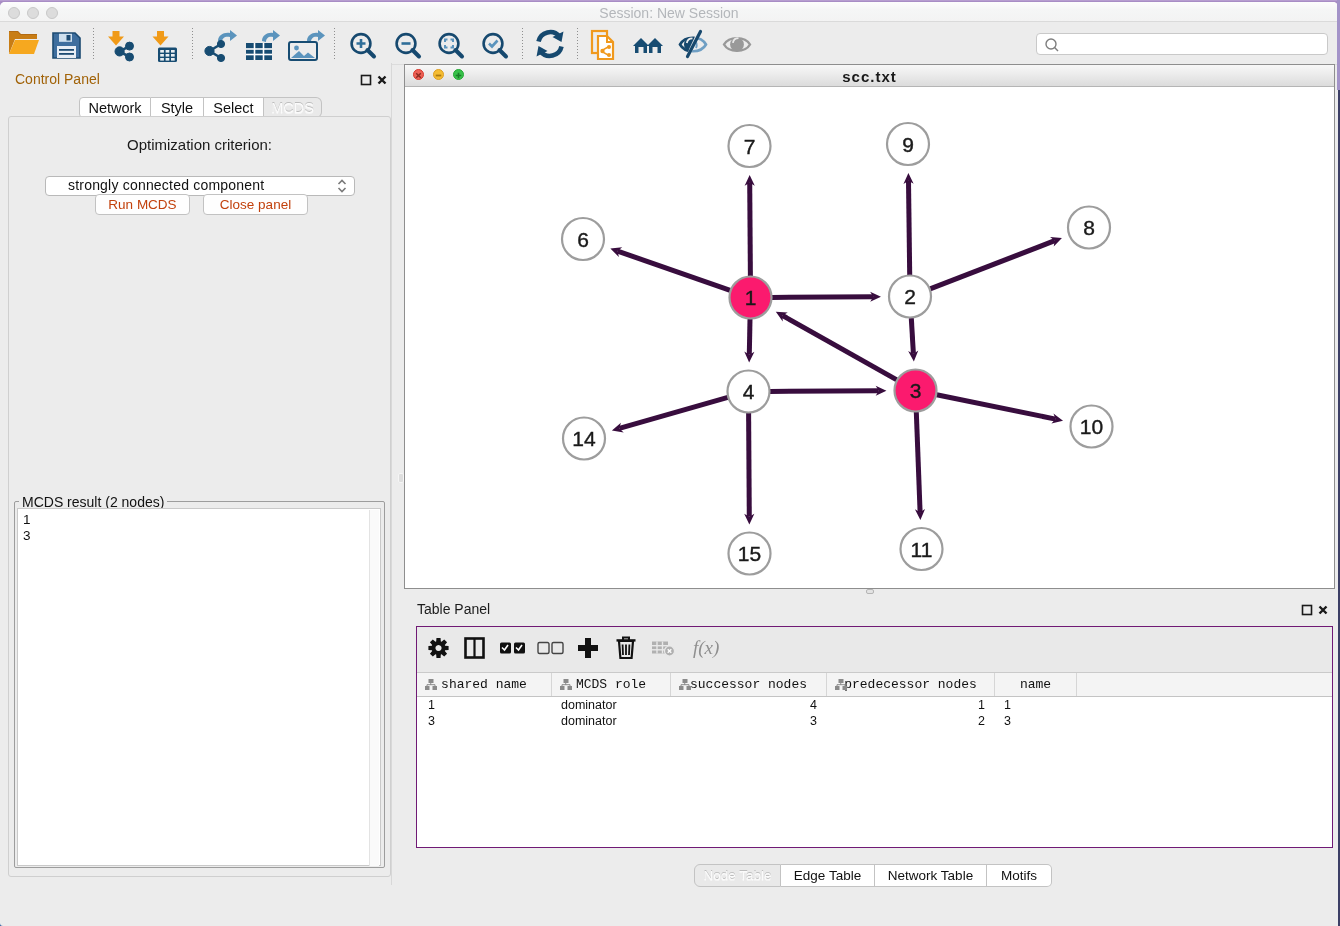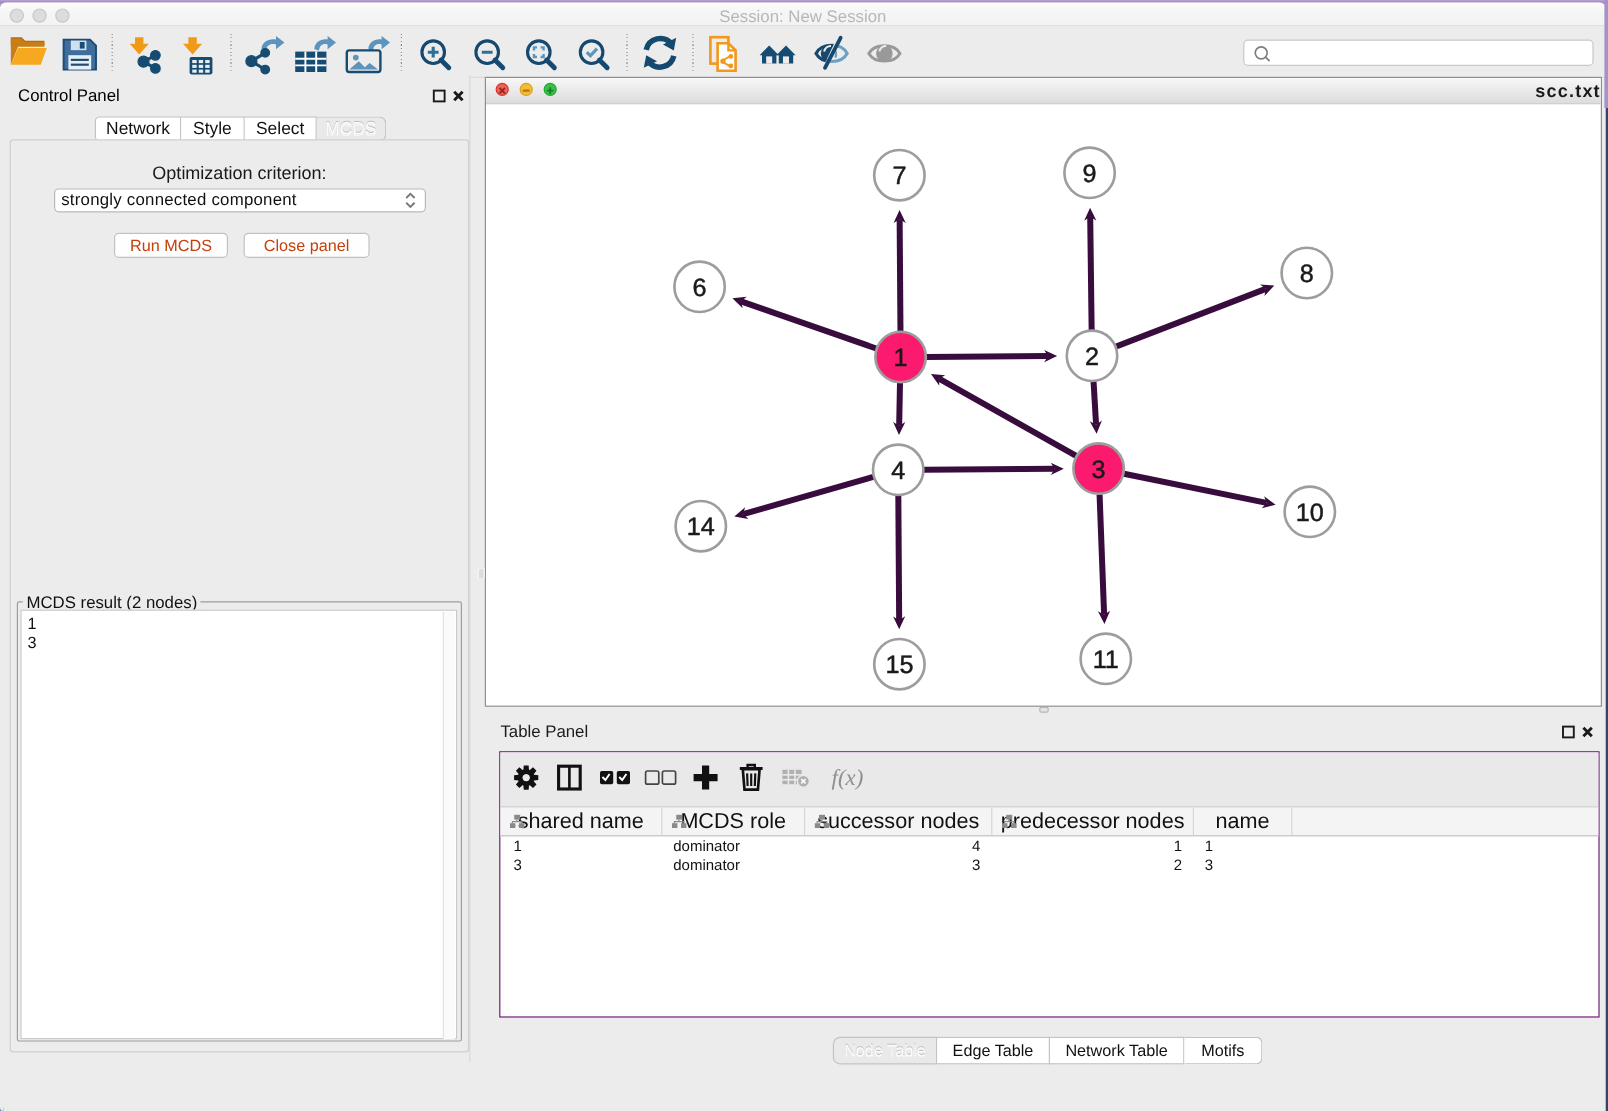--- a/index.html
+++ b/index.html
@@ -22,60 +22,60 @@
   .tsep { position:absolute; top:6px; height:31px; width:1px;
     background:repeating-linear-gradient(#8f8f8f 0 1px, transparent 1px 3px); }
   #searchbox { position:absolute; left:1036px; top:11px; width:292px; height:22px;
     background:#fff; border:1px solid #c9c9c9; border-radius:4px; }
   
   #statusbar { position:absolute; left:0; top:884px; width:100%; height:39px;
     background:#ececec; border-top:1px solid #c9c9c9; }
   .mini-btn { position:absolute; background:#fdfdfd; border:1px solid #b9b9b9; }
   
   #cpanel { position:absolute; left:0; top:61px; width:392px; height:822px; background:#ececec; border-right:1px solid #d8d8d8; }
-  #cpanel-head { position:absolute; left:15px; top:8px; font-size:14px; color:#000000; }
+  #cpanel-head { position:absolute; left:15px; top:8px; font-size:14px; color:#a16207; }
   .tab { position:absolute; top:34px; height:21px; background:#fff; border:1px solid #c3c3c3;
     font-size:14.5px; color:#111; text-align:center; line-height:20px; }
   .tabsel { background:#e9e9e9; color:#fbfbfb;
     text-shadow:0 -1px 0 #bdbdbd, 0 1px 0 #f5f5f5; }
   #cpane { position:absolute; left:8px; top:53px; width:383px; height:761px;
     border:1px solid #cfcfcf; border-radius:3px; background:#ececec; }
   #optlabel { position:absolute; left:0; top:19px; width:100%; text-align:center;
     font-size:15px; color:#1a1a1a; }
-  #combo { position:absolute; left:36px; top:40px; width:310px; height:20px; background:#fff;
+  #combo { position:absolute; left:36px; top:59px; width:310px; height:20px; background:#fff;
     border:1px solid #b9b9b9; border-radius:4px; font-size:14px; color:#111;
-    line-height:17px; padding-left:5px; letter-spacing:0.2px; }
+    line-height:17px; padding-left:22px; letter-spacing:0.2px; }
   .btn { position:absolute; top:77px; height:21px; background:#fefefe; border:1px solid #c2c2c2;
     border-radius:4px; font-size:13.5px; color:#c2410c; text-align:center; line-height:19px; }
   #mcdsgroup { position:absolute; left:5px; top:384px; width:371px; height:367px;
     border:1px solid #9d9d9d; border-radius:2px; }
   #mcdslabel { position:absolute; left:4px; top:-8px; background:#ececec; padding:0 3px;
     font-size:14px; color:#111; }
   #mcdsarea { position:absolute; left:2px; top:6px; width:364px; height:358px; background:#fff;
     border:1px solid #c9c9c9; font-size:13.5px; color:#111; padding:3px 0 0 5px; line-height:16px; }
   #mcdssb { position:absolute; right:1px; top:1px; width:10px; height:356px; background:#fafafa;
     border-left:1px solid #e3e3e3; }
   
   #netframe { position:absolute; left:404px; top:62px; width:931px; height:525px;
     border:1px solid #8e8e8e; background:#fff; }
   #nettitle { position:absolute; left:0; top:0; width:100%; height:22px;
     background:linear-gradient(#f8f8f8,#dcdcdc); border-bottom:1px solid #b5b5b5;
     border-radius:2px 2px 0 0; }
-  #nettitle span.t { position:absolute; width:100%; text-align:right; top:2.5px; font-size:15px;
+  #nettitle span.t { position:absolute; width:100%; text-align:center; top:2.5px; font-size:15px;
     color:#1a1a1a; font-weight:bold; letter-spacing:1px; }
   .mtl { position:absolute; top:4px; width:11px; height:11px; border-radius:50%; }
   
   #tpanel { position:absolute; left:404px; top:594px; width:931px; height:289px; background:#ececec; }
   #tpanel-head { position:absolute; left:13px; top:5px; font-size:14px; color:#1c1c1c; }
   #twidget { position:absolute; left:12px; top:30px; width:917px; height:222px;
     border:1px solid #701a75; background:#fff; }
   #ttoolbar { position:absolute; left:0; top:0; width:100%; height:46px; background:#e9e9e9;
     border-bottom:1px solid #cacaca; }
   #thead { position:absolute; left:0; top:46px; width:100%; height:24px; background:#f4f4f4;
-    border-bottom:1px solid #c4c4c4; font-size:18px; color:#111; }
+    border-bottom:1px solid #c4c4c4; font-size:13px; color:#111;font-family:Liberation Mono, monospace; }
   .hcell { position:absolute; top:0; height:23px; border-right:1px solid #d6d6d6;
     text-align:center; line-height:23px; }
   .trow { position:absolute; left:0; width:660px; height:16px; font-size:12.5px; color:#111; }
   .tc { position:absolute; top:0; height:16px; line-height:16px; }
   .num { text-align:right; }
   
   .btab { position:absolute; top:268px; height:23px; background:#fff; border:1px solid #c3c3c3;
     font-size:13.5px; color:#111; text-align:center; line-height:21px; }
   
   #membtn { position:absolute; left:1254px; top:10px; width:75px; height:25px;

